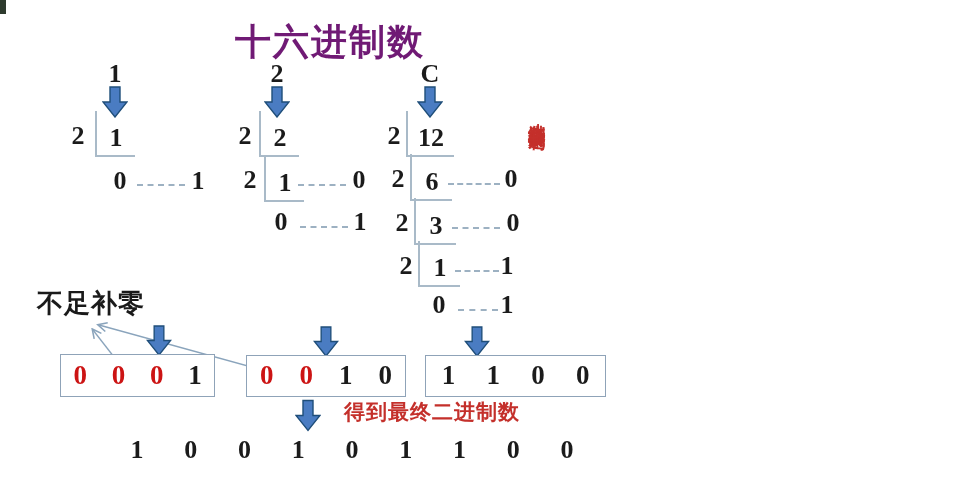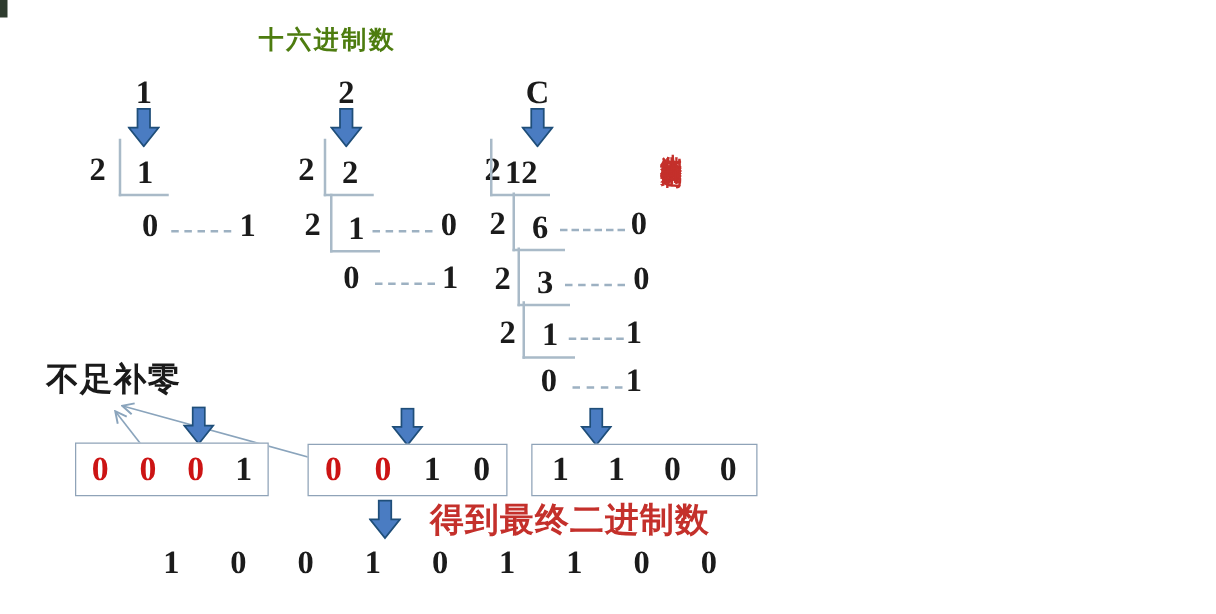--- a/index.html
+++ b/index.html
@@ -19,32 +19,32 @@
     border-left:2px solid var(--c-line_gray,#a9bac8);
     border-bottom:2px solid var(--c-line_gray,#a9bac8);
     display:flex;align-items:flex-end;justify-content:center;
     padding-bottom:2px;box-sizing:border-box;
   }
   .dash{
     position:absolute;border-top:2px dashed var(--c-line_dash,#9db1c2);
     height:0;
   }
   .cjk-title{
-    font-weight:700;font-size:20px;color:#4d7c0f;letter-spacing:2px;
+    font-weight:700;font-size:36px;color:#701a75;letter-spacing:2px;margin-left:28px;
   }
   .pad-note{
     font-weight:700;font-size:26px;color:#1a1a1a;letter-spacing:1px;
   }
   .side-note{
     writing-mode:vertical-rl;text-orientation:upright;
     font-weight:700;font-size:17px;line-height:1.02;
     color:var(--c-red_text,#c4302b);letter-spacing:1px;
   }
   .caption{
-    font-weight:700;font-size:27px;letter-spacing:1px;
+    font-weight:700;font-size:21px;letter-spacing:1px;
     color:var(--c-red_text,#c4302b);
   }
   .gbox{
     position:absolute;border:1.5px solid var(--c-box_border,#8fa3b8);
     background:#fff;display:flex;align-items:center;
     justify-content:space-around;box-sizing:border-box;
   }
   .gbox .num{font-size:27px;}
   .red{color:var(--c-red_digit,#cc1414);}
   .final-row{
@@ -98,21 +98,21 @@
   <div class="dash" style="left:298px;top:184px;width:48px;"></div>
   <span class="abs num w30" style="left:344px;top:166px;">0</span>
 
   <span class="abs num w30" style="left:266px;top:208px;">0</span>
   <div class="dash" style="left:300px;top:226px;width:48px;"></div>
   <span class="abs num w30" style="left:345px;top:208px;">1</span>
 </div>
 
 <div>
   <span class="abs num w30" style="left:379px;top:122px;">2</span>
-  <div class="bracket" style="left:392px;top:111px;width:48px;height:46px;">
+  <div class="bracket" style="left:406px;top:111px;width:48px;height:46px;">
     <span class="num">12</span>
   </div>
 
   <span class="abs num w30" style="left:383px;top:165px;">2</span>
   <div class="bracket" style="left:410px;top:154px;width:42px;height:47px;">
     <span class="num">6</span>
   </div>
   <div class="dash" style="left:448px;top:183px;width:52px;"></div>
   <span class="abs num w30" style="left:496px;top:165px;">0</span>
 

